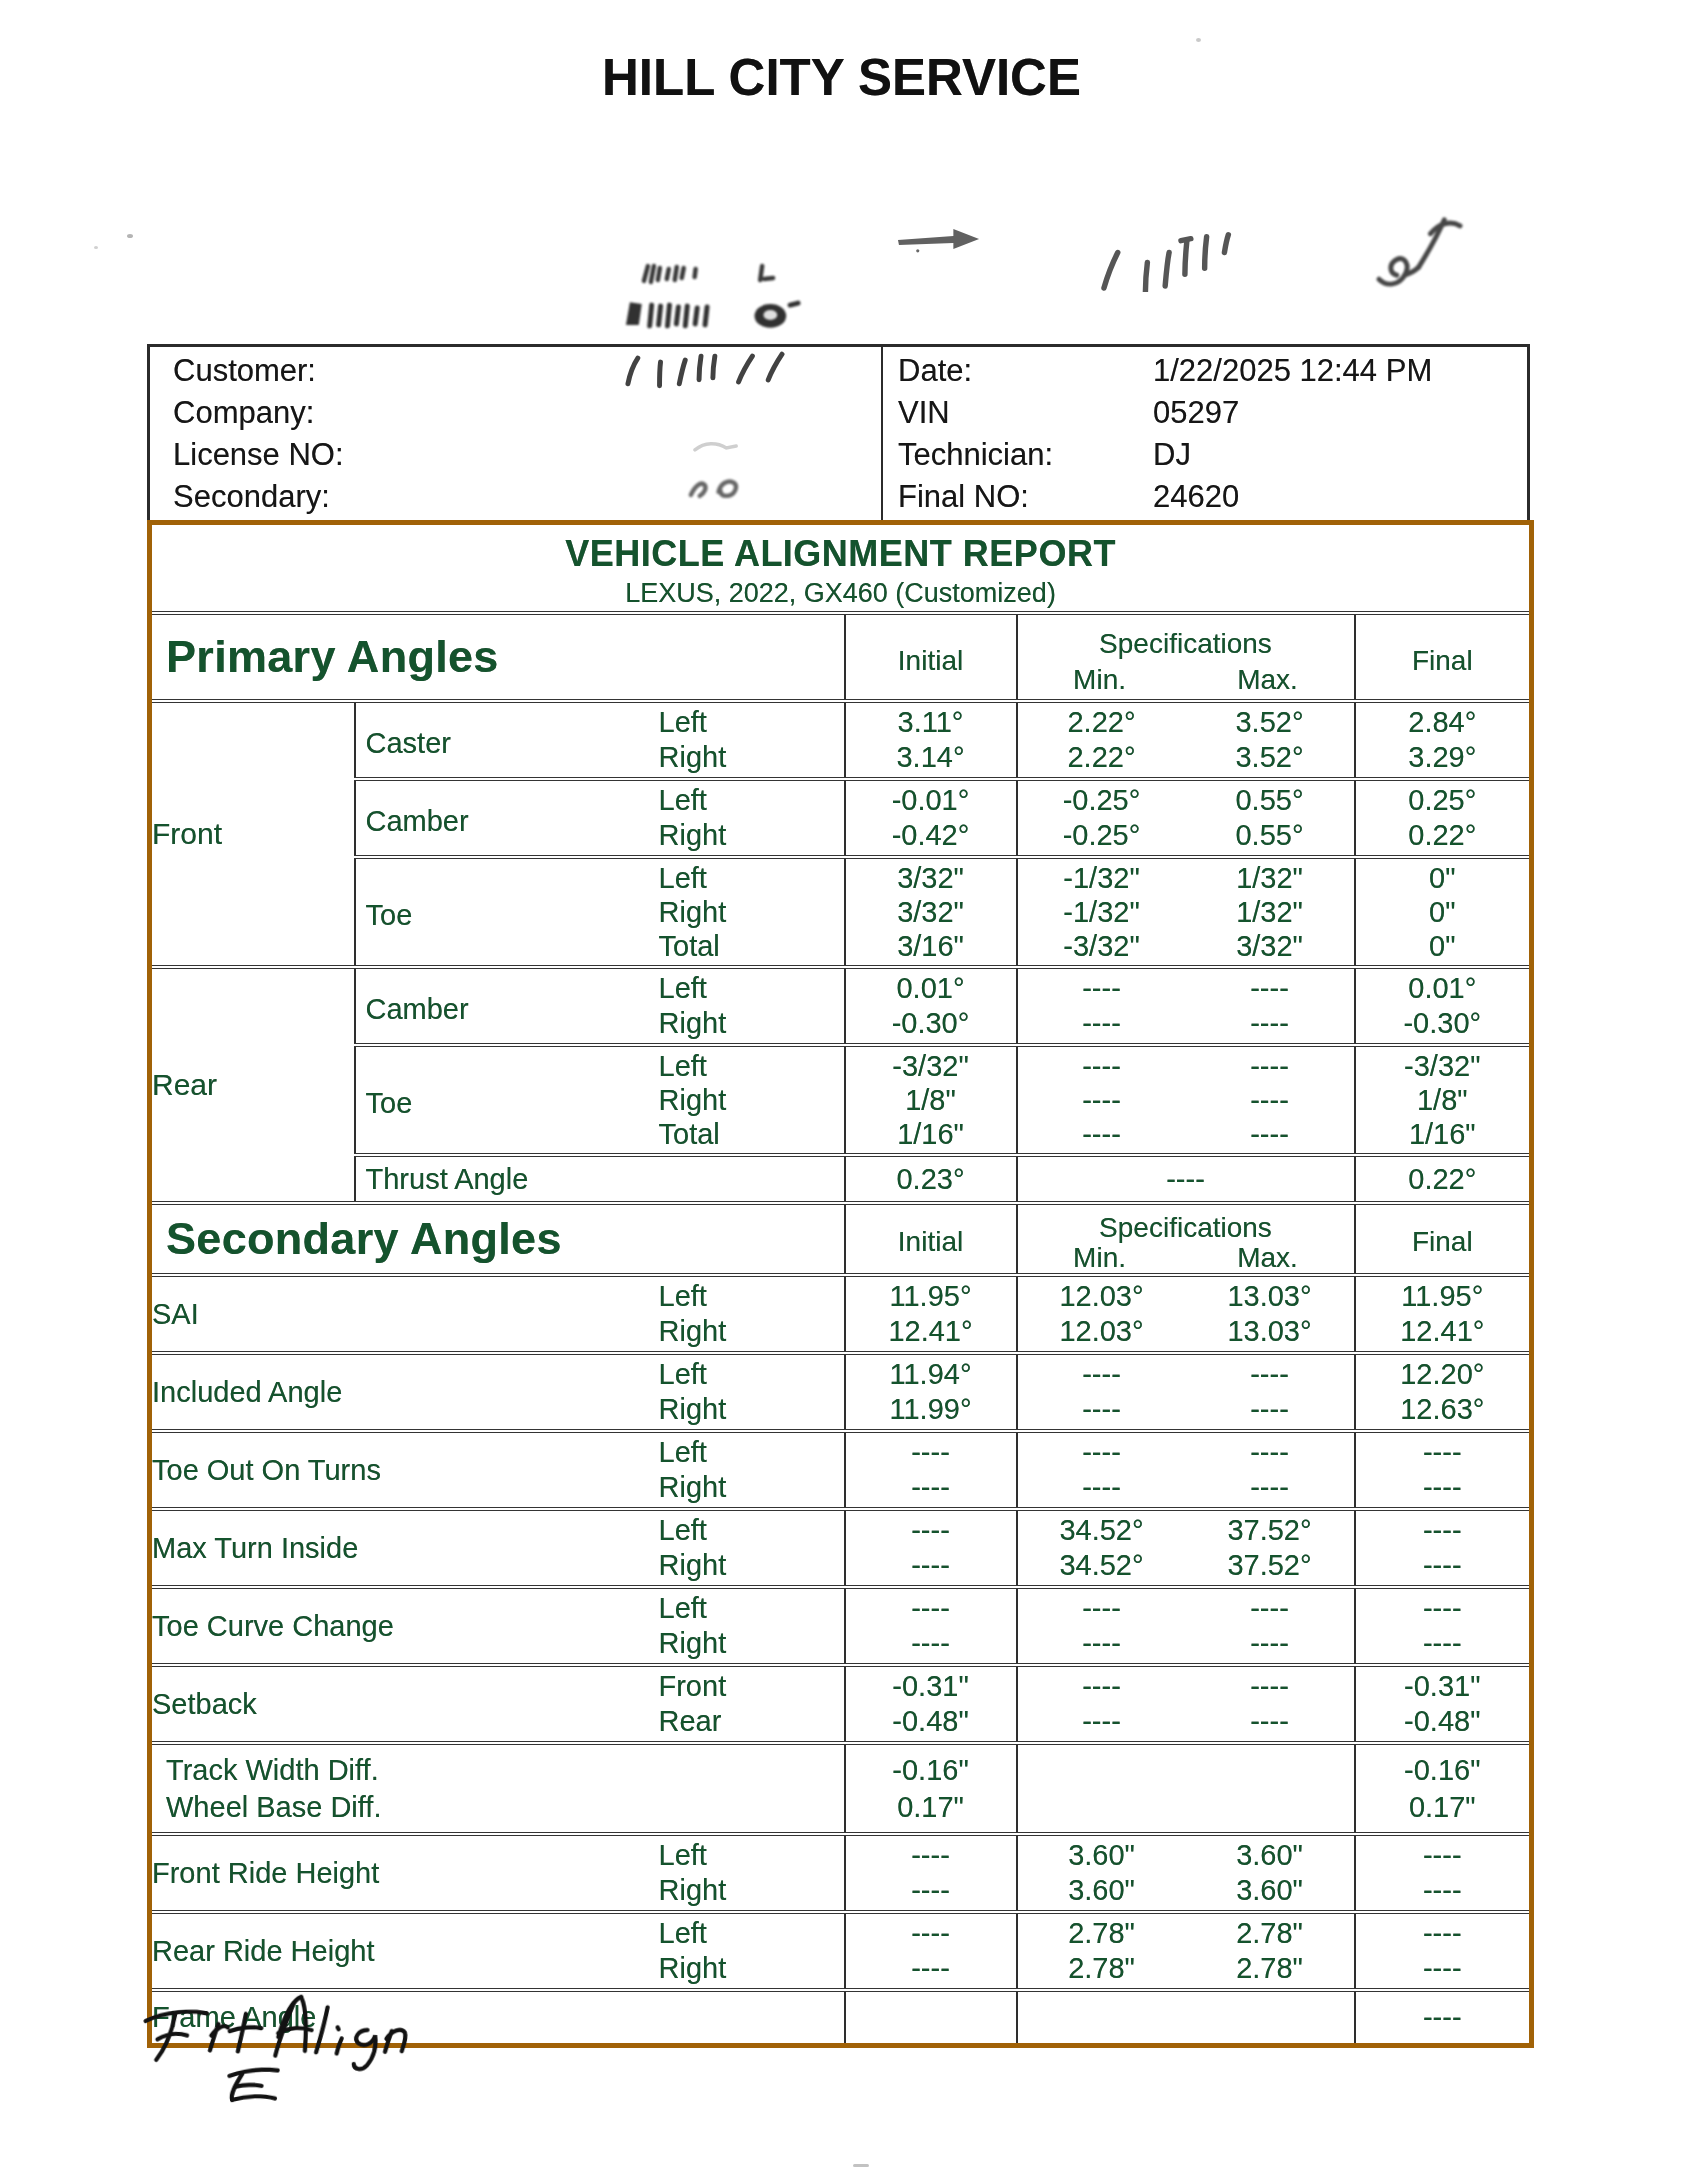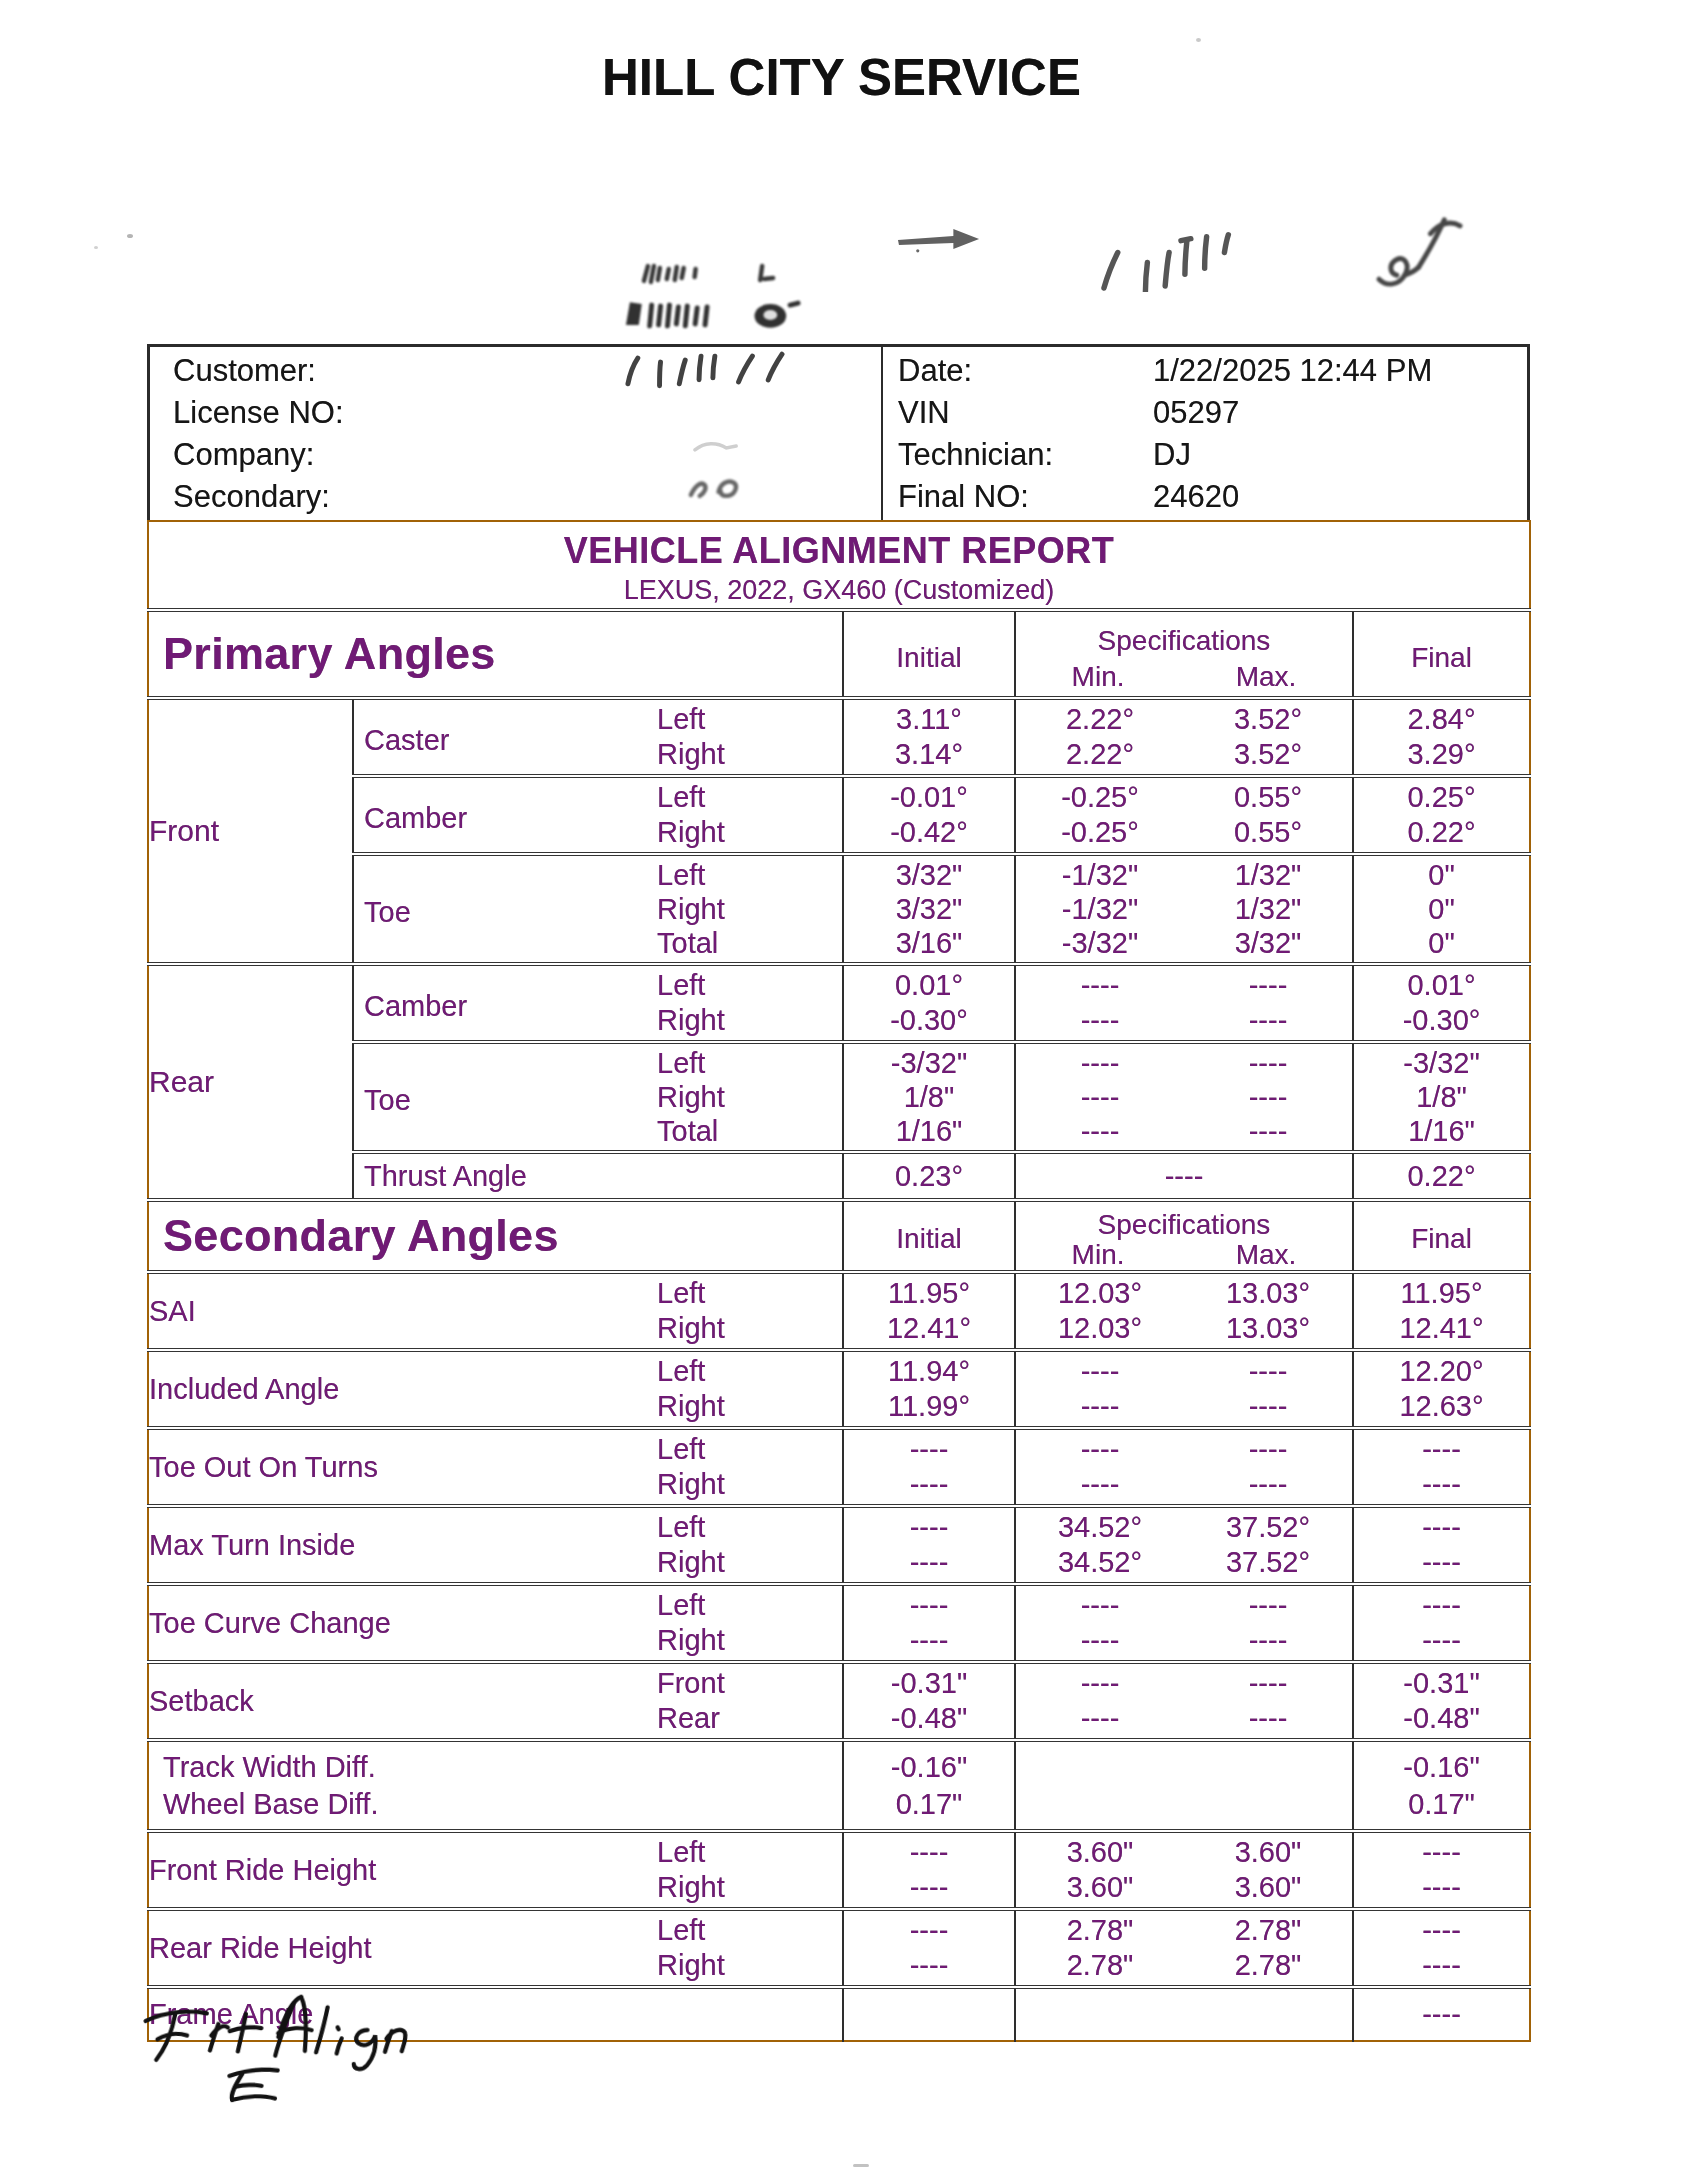--- a/index.html
+++ b/index.html
@@ -23,22 +23,22 @@
   .info-right { flex:1; padding-top:3px; }
   .info-row { height:42px; display:flex; align-items:center; }
   .info-left .info-row { padding-left:15px;margin-left:8px; }
   .info-right .info-row { padding-left:15px; }
   .info-label { }
   .info-right .info-label { width:255px; }
   .info-value { }
   
   table.report {
     position:absolute; left:147px; top:520px; width:1383px;
-    border-collapse:collapse; table-layout:fixed; font-size:29px; color:#701a75;
-    border:2px solid #a16207;
+    border-collapse:collapse; table-layout:fixed; font-size:29px; color:#14532d;
+    border:5px solid #a16207;
   }
   table.report td { padding:0; vertical-align:middle; overflow:hidden; }
   tr.sep > td { border-top:4px double #343434; }
   .bl { border-left:2px solid #2e2e2e; }
   
   tr.r-title  > td { height:86px; }
   tr.r-hband  > td { height:83px; }
   tr.r-hband2 > td { height:66px; }
   tr.r2 > td { height:74px; }
   tr.r3 > td { height:106px; }
@@ -138,24 +138,24 @@
       <path d="M60,26 C68,16 80,12 90,18"></path>
     </g>
   </svg>
 
   <div class="info-box">
     <div class="info-left">
       <div class="info-row">
         <span class="info-label">Customer:</span>
       </div>
       <div class="info-row">
-        <span class="info-label">License NO:</span>
+        <span class="info-label">Company:</span>
       </div>
       <div class="info-row">
-        <span class="info-label">Company:</span>
+        <span class="info-label">License NO:</span>
       </div>
       <div class="info-row">
         <span class="info-label">Secondary:</span>
       </div>
     </div>
     <div class="info-right">
       <div class="info-row">
         <span class="info-label">Date:</span>
         <span class="info-value">1/22/2025  12:44 PM</span>
       </div>

